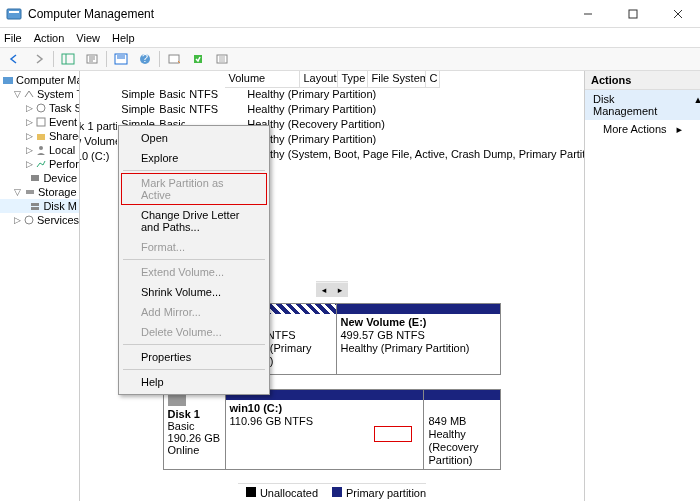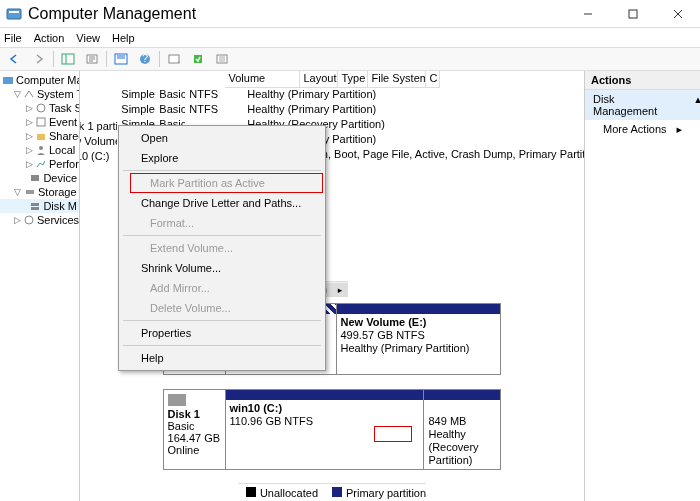--- a/index.html
+++ b/index.html
@@ -1,20 +1,20 @@
 <!DOCTYPE html>
 <html><head>
 <meta charset="utf-8">
 <style>
 * { box-sizing: border-box; margin: 0; padding: 0; font-family: "Segoe UI", Tahoma, sans-serif; font-size: 11px; }
 body { width: 700px; height: 501px; background: #fff; overflow: hidden; position: relative; }
 
 .title-bar { height: 28px; background: #fff; display: flex; align-items: center; padding-left: 6px; border-bottom: 1px solid #ddd; }
 .title-bar .icon { width: 16px; height: 16px; margin-right: 6px; }
-.title-bar .title { flex: 1; color: #000; font-size: 16px; }
+.title-bar .title { flex: 1; color: #000; font-size: 12px; }
 .win-ctrl { display: flex; }
 .win-ctrl div { width: 45px; height: 28px; display: flex; align-items: center; justify-content: center; color: #555; }
 .win-ctrl div:last-child { color: #333; }
 
 .menu-bar { height: 19px; display: flex; align-items: center; padding-left: 4px; gap: 12px; background: #fff; }
 .menu-bar span { color: #000; }
 
 .tool-bar { height: 24px; display: flex; align-items: center; padding-left: 4px; gap: 2px; border-top: 1px solid #ddd; border-bottom: 1px solid #ddd; background: #f8f8f8; }
 .tb-btn { width: 22px; height: 20px; display: flex; align-items: center; justify-content: center; border: 1px solid transparent; }
 .tb-sep { width: 1px; height: 16px; background: #ccc; margin: 0 1px; }
@@ -57,23 +57,23 @@
 .red-box { position: absolute; border: 1.5px solid #d00; pointer-events: none; }
 
 .legend { height: 18px; display: flex; align-items: center; gap: 14px; padding-left: 8px; border-top: 1px solid #ddd; background: #fff; }
 .legend .sw { width: 10px; height: 10px; display: inline-block; margin-right: 4px; }
 
 .actions { width: 115px; background: #fff; }
 .actions-header { background: #f0f0f0; padding: 3px 6px; border-bottom: 1px solid #ddd; font-weight: bold; }
 .actions-row { display: flex; justify-content: space-between; padding: 3px 8px; background: #e1eefb; gap: 38px; }
 .actions-sub { padding: 3px 18px; }
 
-.ctx-menu { position: absolute; left: 118px; top: 125px; width: 208px; background: #f2f2f2; border: 1px solid #999; box-shadow: 2px 2px 4px rgba(0,0,0,0.3); z-index: 100; padding: 2px; }
+.ctx-menu { position: absolute; left: 118px; top: 125px; width: 152px; background: #f2f2f2; border: 1px solid #999; box-shadow: 2px 2px 4px rgba(0,0,0,0.3); z-index: 100; padding: 2px; }
 .ctx-item { padding: 4px 20px; color: #000; }
-.ctx-item.disabled { color: #9a9a9a; margin-left: 9px; }
+.ctx-item.disabled { color: #9a9a9a; }
 .ctx-sep { height: 1px; background: #ccc; margin: 2px 2px; }
 .ctx-item.hl { outline: 1.5px solid #d00; outline-offset: -1px; }
 
 svg { display: block; }
 </style>
 </head>
 <body>
 
 <div class="title-bar">
   <span class="icon">
@@ -363,21 +363,21 @@
             <div class="part-text"><b>New Volume  (E:)</b><br><span>499.57 GB NTFS</span><br><span>Healthy (Primary Partition)</span></div>
           </div>
         </div>
       </div>
 
       <div class="disk-row">
         <div class="disk-info">
           <div class="ico"></div>
           <b>Disk 1</b><br>
           <span>Basic</span><br>
-          <span>164.47 GB</span><br>
+          <span>190.26 GB</span><br>
           <span>Online</span>
         </div>
         <div class="disk-parts">
           <div class="part" style="width:72%; position:relative">
             <div class="head"></div>
             <div class="part-text"><b>win10  (C:)</b><br><span>110.96 GB NTFS</span><br></div>
             <div class="red-box" style="left:148px; top:36px; width:38px; height:16px"></div>
           </div>
           <div class="part" style="width:28%">
             <div class="head"></div>

